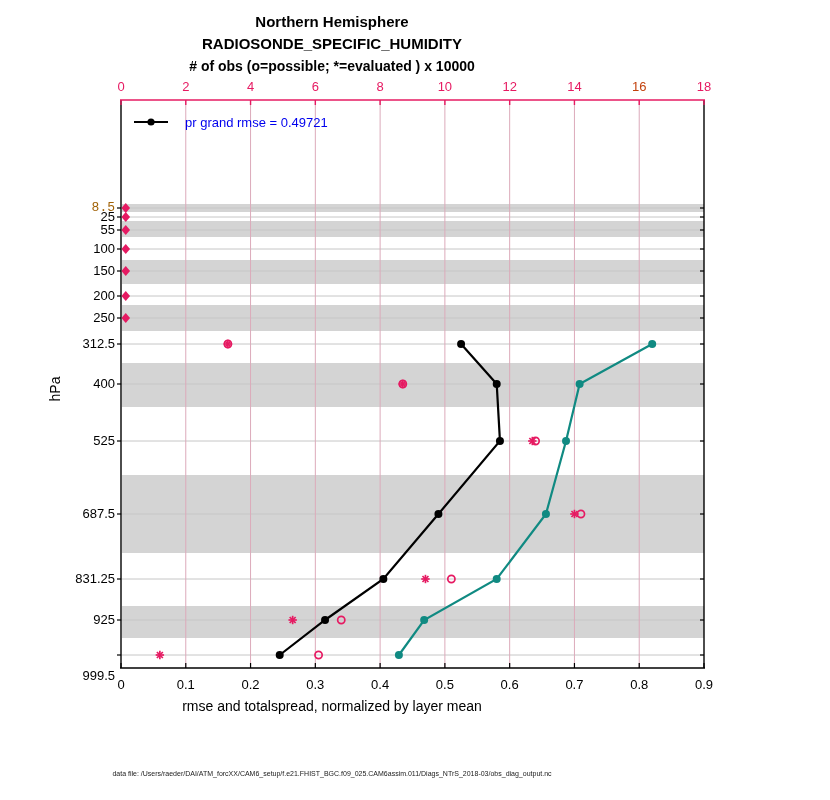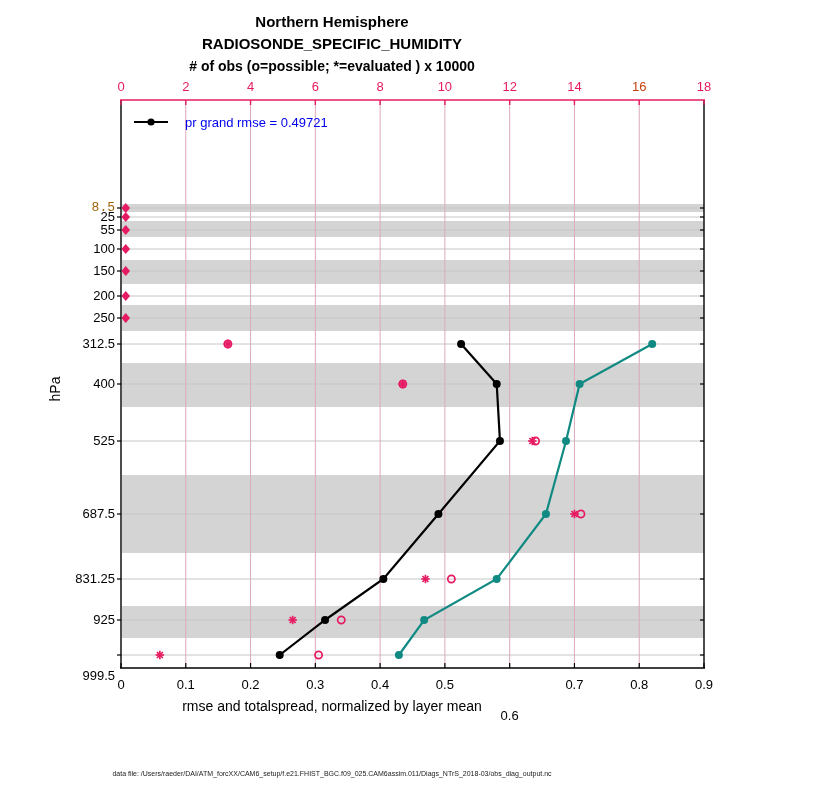--- a/index.html
+++ b/index.html
@@ -197,21 +197,21 @@
       <div class="tick-label" style="left: 487.667px; top: 79px; color: rgb(230, 26, 98);">12</div>
       <div class="tick-label" style="left: 552.444px; top: 79px; color: rgb(230, 26, 98);">14</div>
       <div class="tick-label" style="left: 617.222px; top: 79px; color: #c2410c;">16</div>
       <div class="tick-label" style="left: 682px; top: 79px; color: rgb(230, 26, 98);">18</div>
       <div class="tick-label" style="left: 99px; top: 677px; color: rgb(0, 0, 0);">0</div>
       <div class="tick-label" style="left: 163.778px; top: 677px; color: rgb(0, 0, 0);">0.1</div>
       <div class="tick-label" style="left: 228.556px; top: 677px; color: rgb(0, 0, 0);">0.2</div>
       <div class="tick-label" style="left: 293.333px; top: 677px; color: rgb(0, 0, 0);">0.3</div>
       <div class="tick-label" style="left: 358.111px; top: 677px; color: rgb(0, 0, 0);">0.4</div>
       <div class="tick-label" style="left: 422.889px; top: 677px; color: rgb(0, 0, 0);">0.5</div>
-      <div class="tick-label" style="left: 487.667px; top: 677px; color: rgb(0, 0, 0); margin-top: 31px;">0.6</div>
+      <div class="tick-label" style="left: 487.667px; top: 677px; color: rgb(0, 0, 0);">0.6</div>
       <div class="tick-label" style="left: 552.444px; top: 677px; color: rgb(0, 0, 0);">0.7</div>
       <div class="tick-label" style="left: 617.222px; top: 677px; color: rgb(0, 0, 0);">0.8</div>
       <div class="tick-label" style="left: 682px; top: 677px; color: rgb(0, 0, 0);">0.9</div>
       <div class="ytick-label" style="left: 45px; top: 200px; color: #a16207; font-family: Liberation Mono, monospace;">8.5</div>
       <div class="ytick-label" style="left: 45px; top: 209px; color: rgb(0, 0, 0);">25</div>
       <div class="ytick-label" style="left: 45px; top: 222px; color: rgb(0, 0, 0);">55</div>
       <div class="ytick-label" style="left: 45px; top: 241px; color: rgb(0, 0, 0);">100</div>
       <div class="ytick-label" style="left: 45px; top: 263px; color: rgb(0, 0, 0);">150</div>
       <div class="ytick-label" style="left: 45px; top: 288px; color: rgb(0, 0, 0);">200</div>
       <div class="ytick-label" style="left: 45px; top: 310px; color: rgb(0, 0, 0);">250</div>

